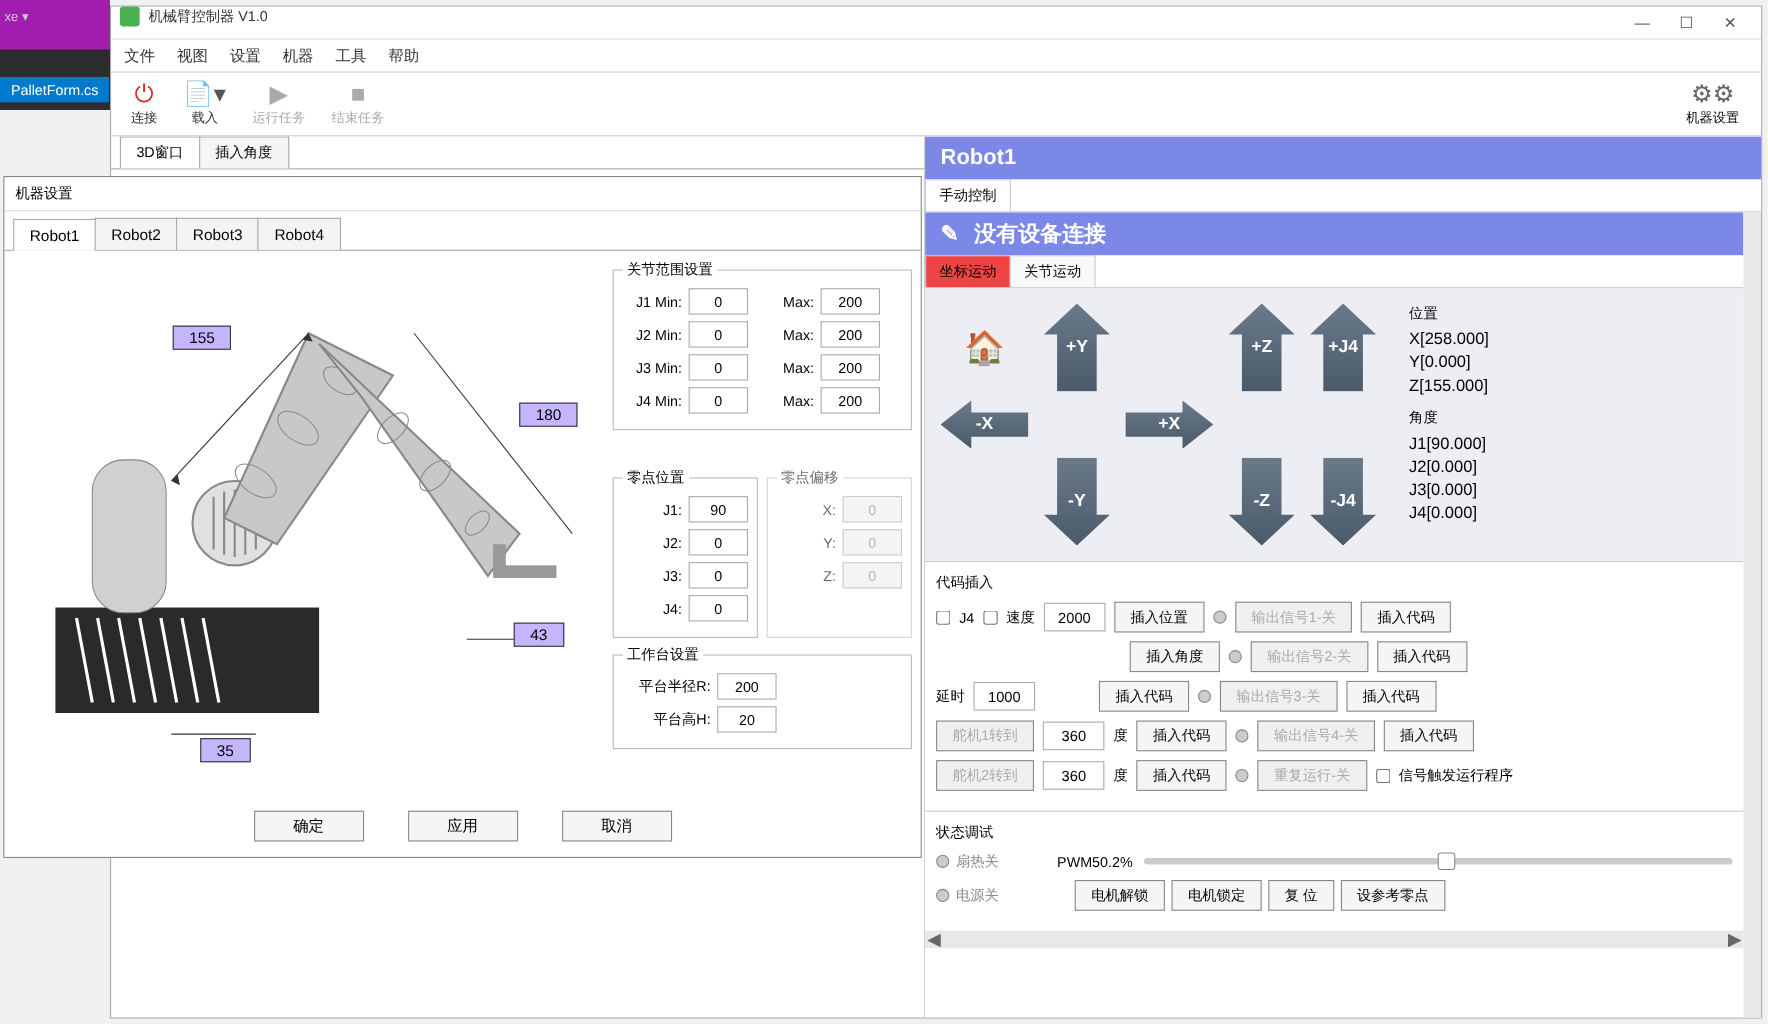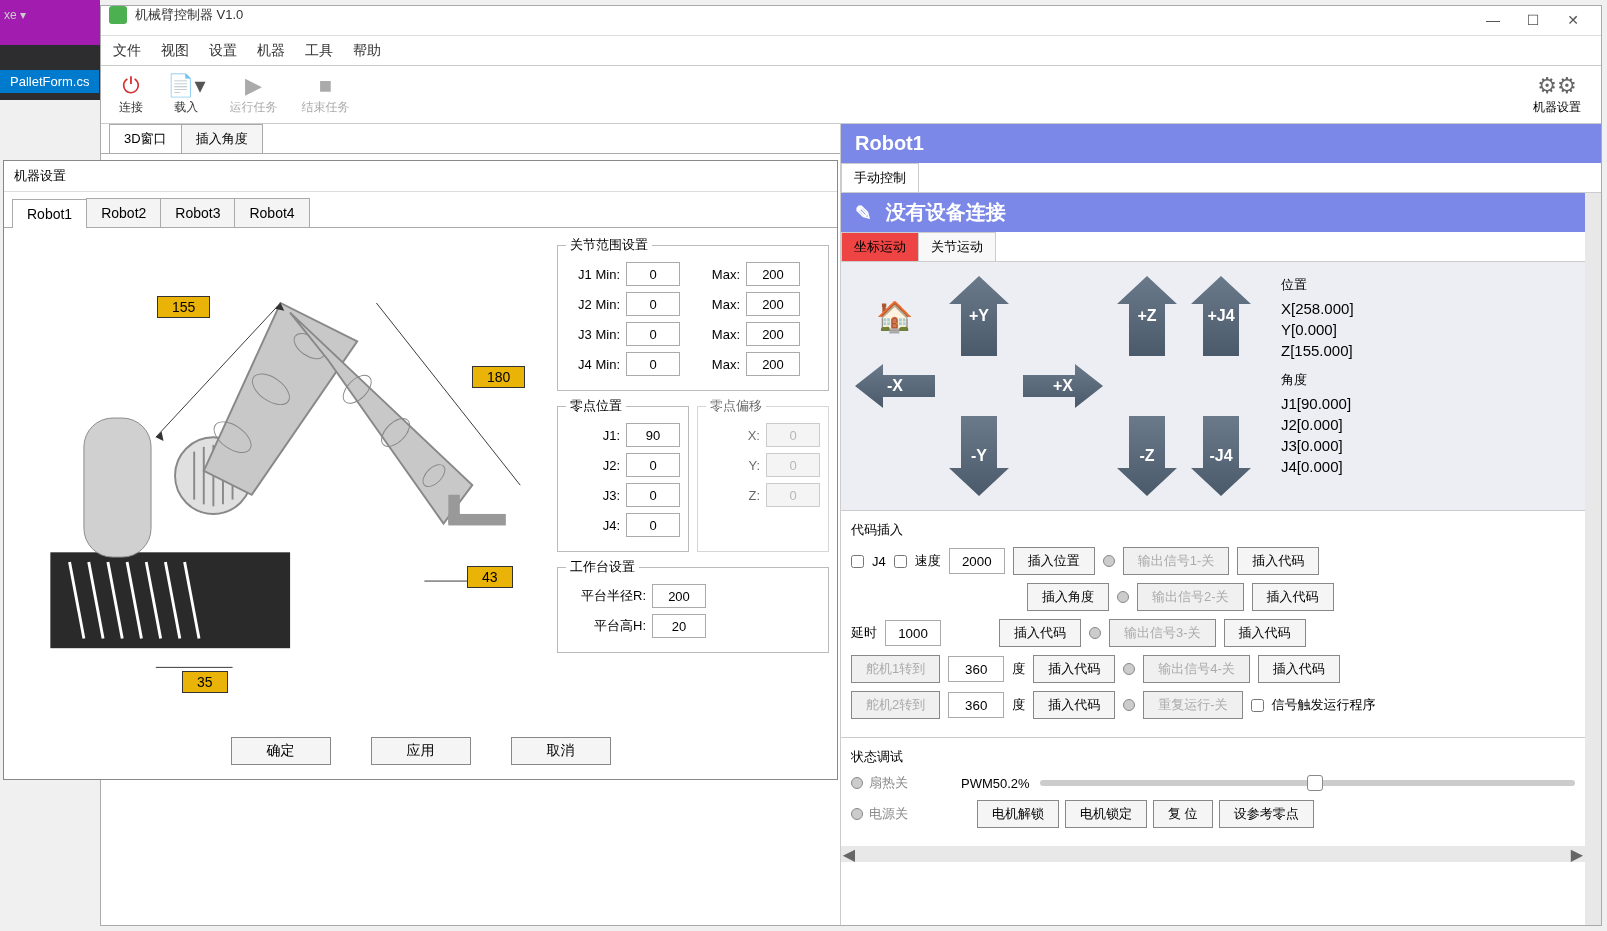--- a/index.html
+++ b/index.html
@@ -50,31 +50,31 @@
 .robot-tabs { display: flex; padding: 6px 8px 0; border-bottom: 1px solid #aaa; }
 .robot-tab { padding: 6px 14px; border: 1px solid #aaa; border-bottom: none; background: #f4f4f4; font-size: 14px; cursor: pointer; margin-right: -1px; }
 .robot-tab.active { background: white; position: relative; top: 1px; }
 
 .dlg-body { flex: 1; display: flex; padding: 8px; gap: 8px; }
 .robot-diagram { width: 560px; height: 460px; position: relative; background: white; }
 
 
 .arm-svg { width: 100%; height: 100%; }
 
-.dim-box { position: absolute; border: 1px solid #333; background: #eab308; padding: 2px 14px; font-size: 14px; }
+.dim-box { position: absolute; border: 1px solid #333; background: #c4b5fd; padding: 2px 14px; font-size: 14px; }
 
 .right-col { flex: 1; display: flex; flex-direction: column; gap: 6px; }
 .fieldset { border: 1px solid #bbb; padding: 8px; }
 .fieldset legend { font-size: 13px; padding: 0 4px; }
 .field-row { display: flex; align-items: center; margin-bottom: 6px; gap: 6px; font-size: 13px; }
 .field-row label { min-width: 54px; text-align: right; }
 .field-row input { width: 54px; height: 24px; text-align: center; border: 1px solid #aaa; font-size: 13px; }
 .field-row input:disabled { background: #eee; color: #888; }
 .two-col { display: flex; gap: 8px; }
-.two-col .fieldset { flex: 1; }
+.two-col .fieldset { flex: 1; margin-top: 28px; }
 
 .dlg-buttons { display: flex; justify-content: center; gap: 40px; padding: 14px; }
 .dlg-btn { width: 100px; height: 28px; border: 1px solid #888; background: #f5f5f5; cursor: pointer; font-size: 14px; }
 
 
 .right-pane { flex: 1; display: flex; flex-direction: column; background: white; }
 .robot-header { background: #7b88e8; color: white; padding: 8px 14px; font-size: 20px; font-weight: bold; }
 .control-tab-row { display: flex; border-bottom: 1px solid #ccc; }
 .control-tab { padding: 5px 12px; border: 1px solid #ccc; border-bottom: none; font-size: 13px; background: white; }
 .purple-banner { background: #7b88e8; color: white; display: flex; align-items: center; padding: 6px 14px; gap: 14px; font-size: 20px; font-weight: bold; }

